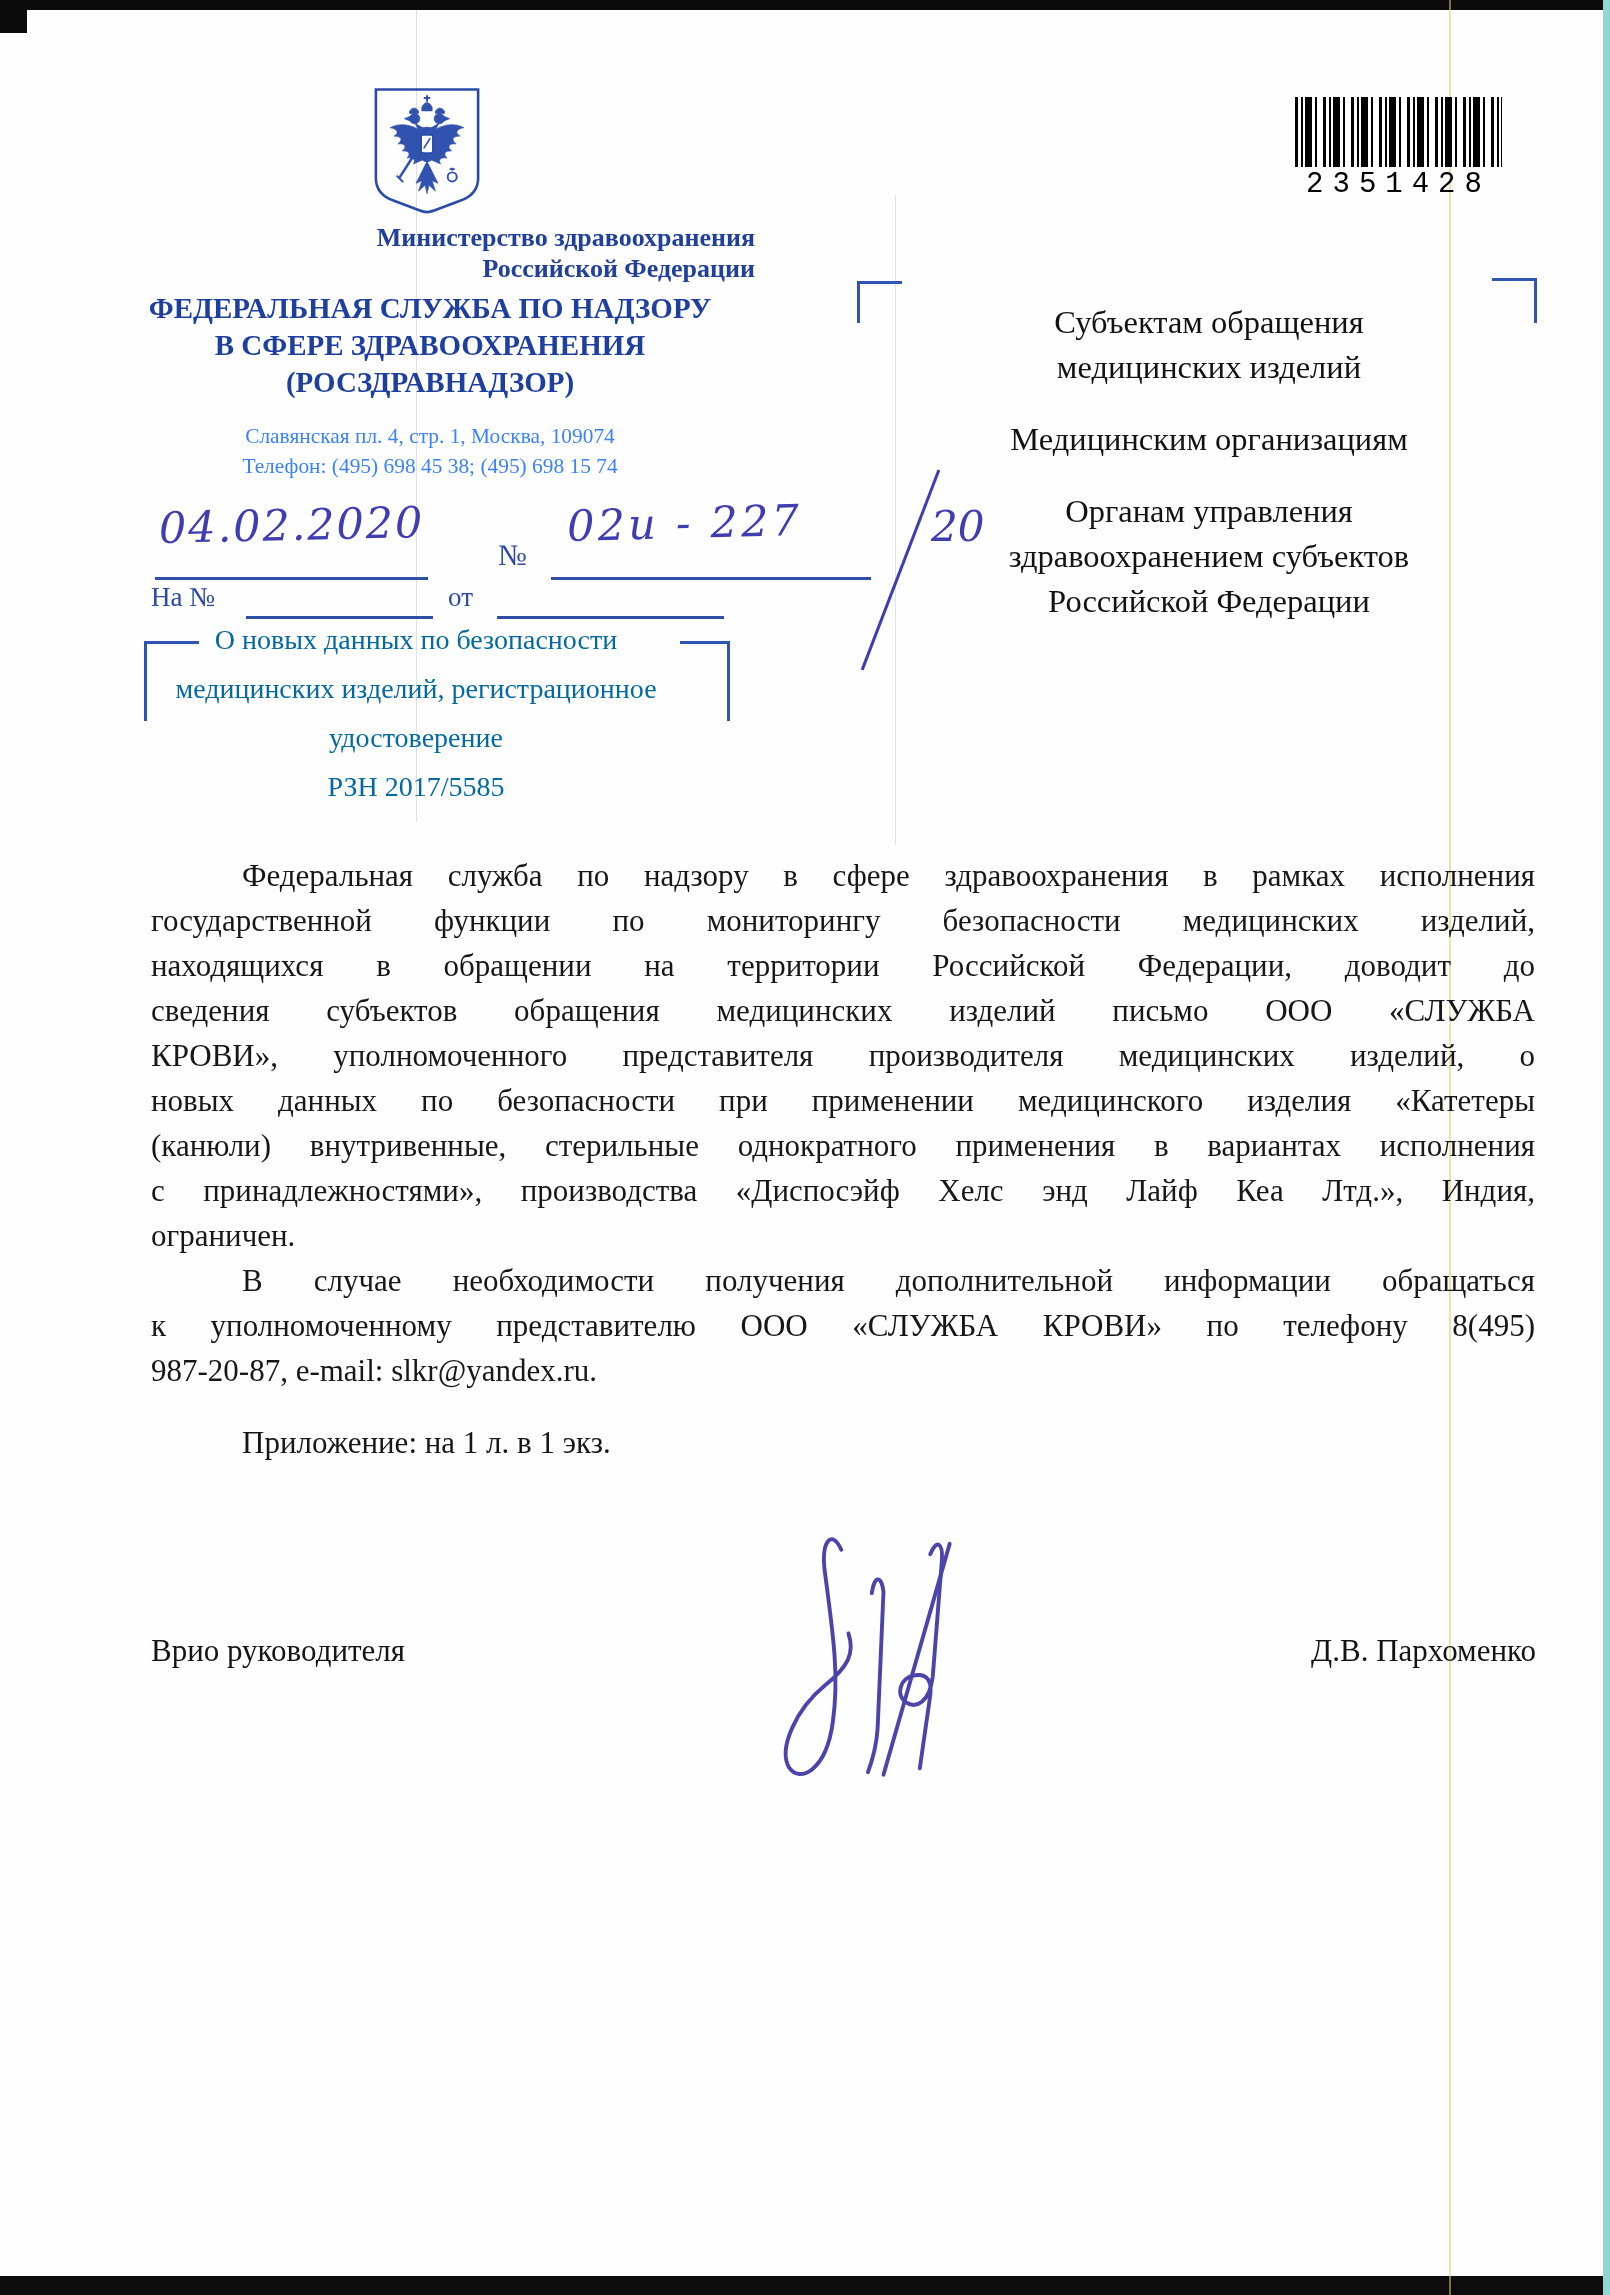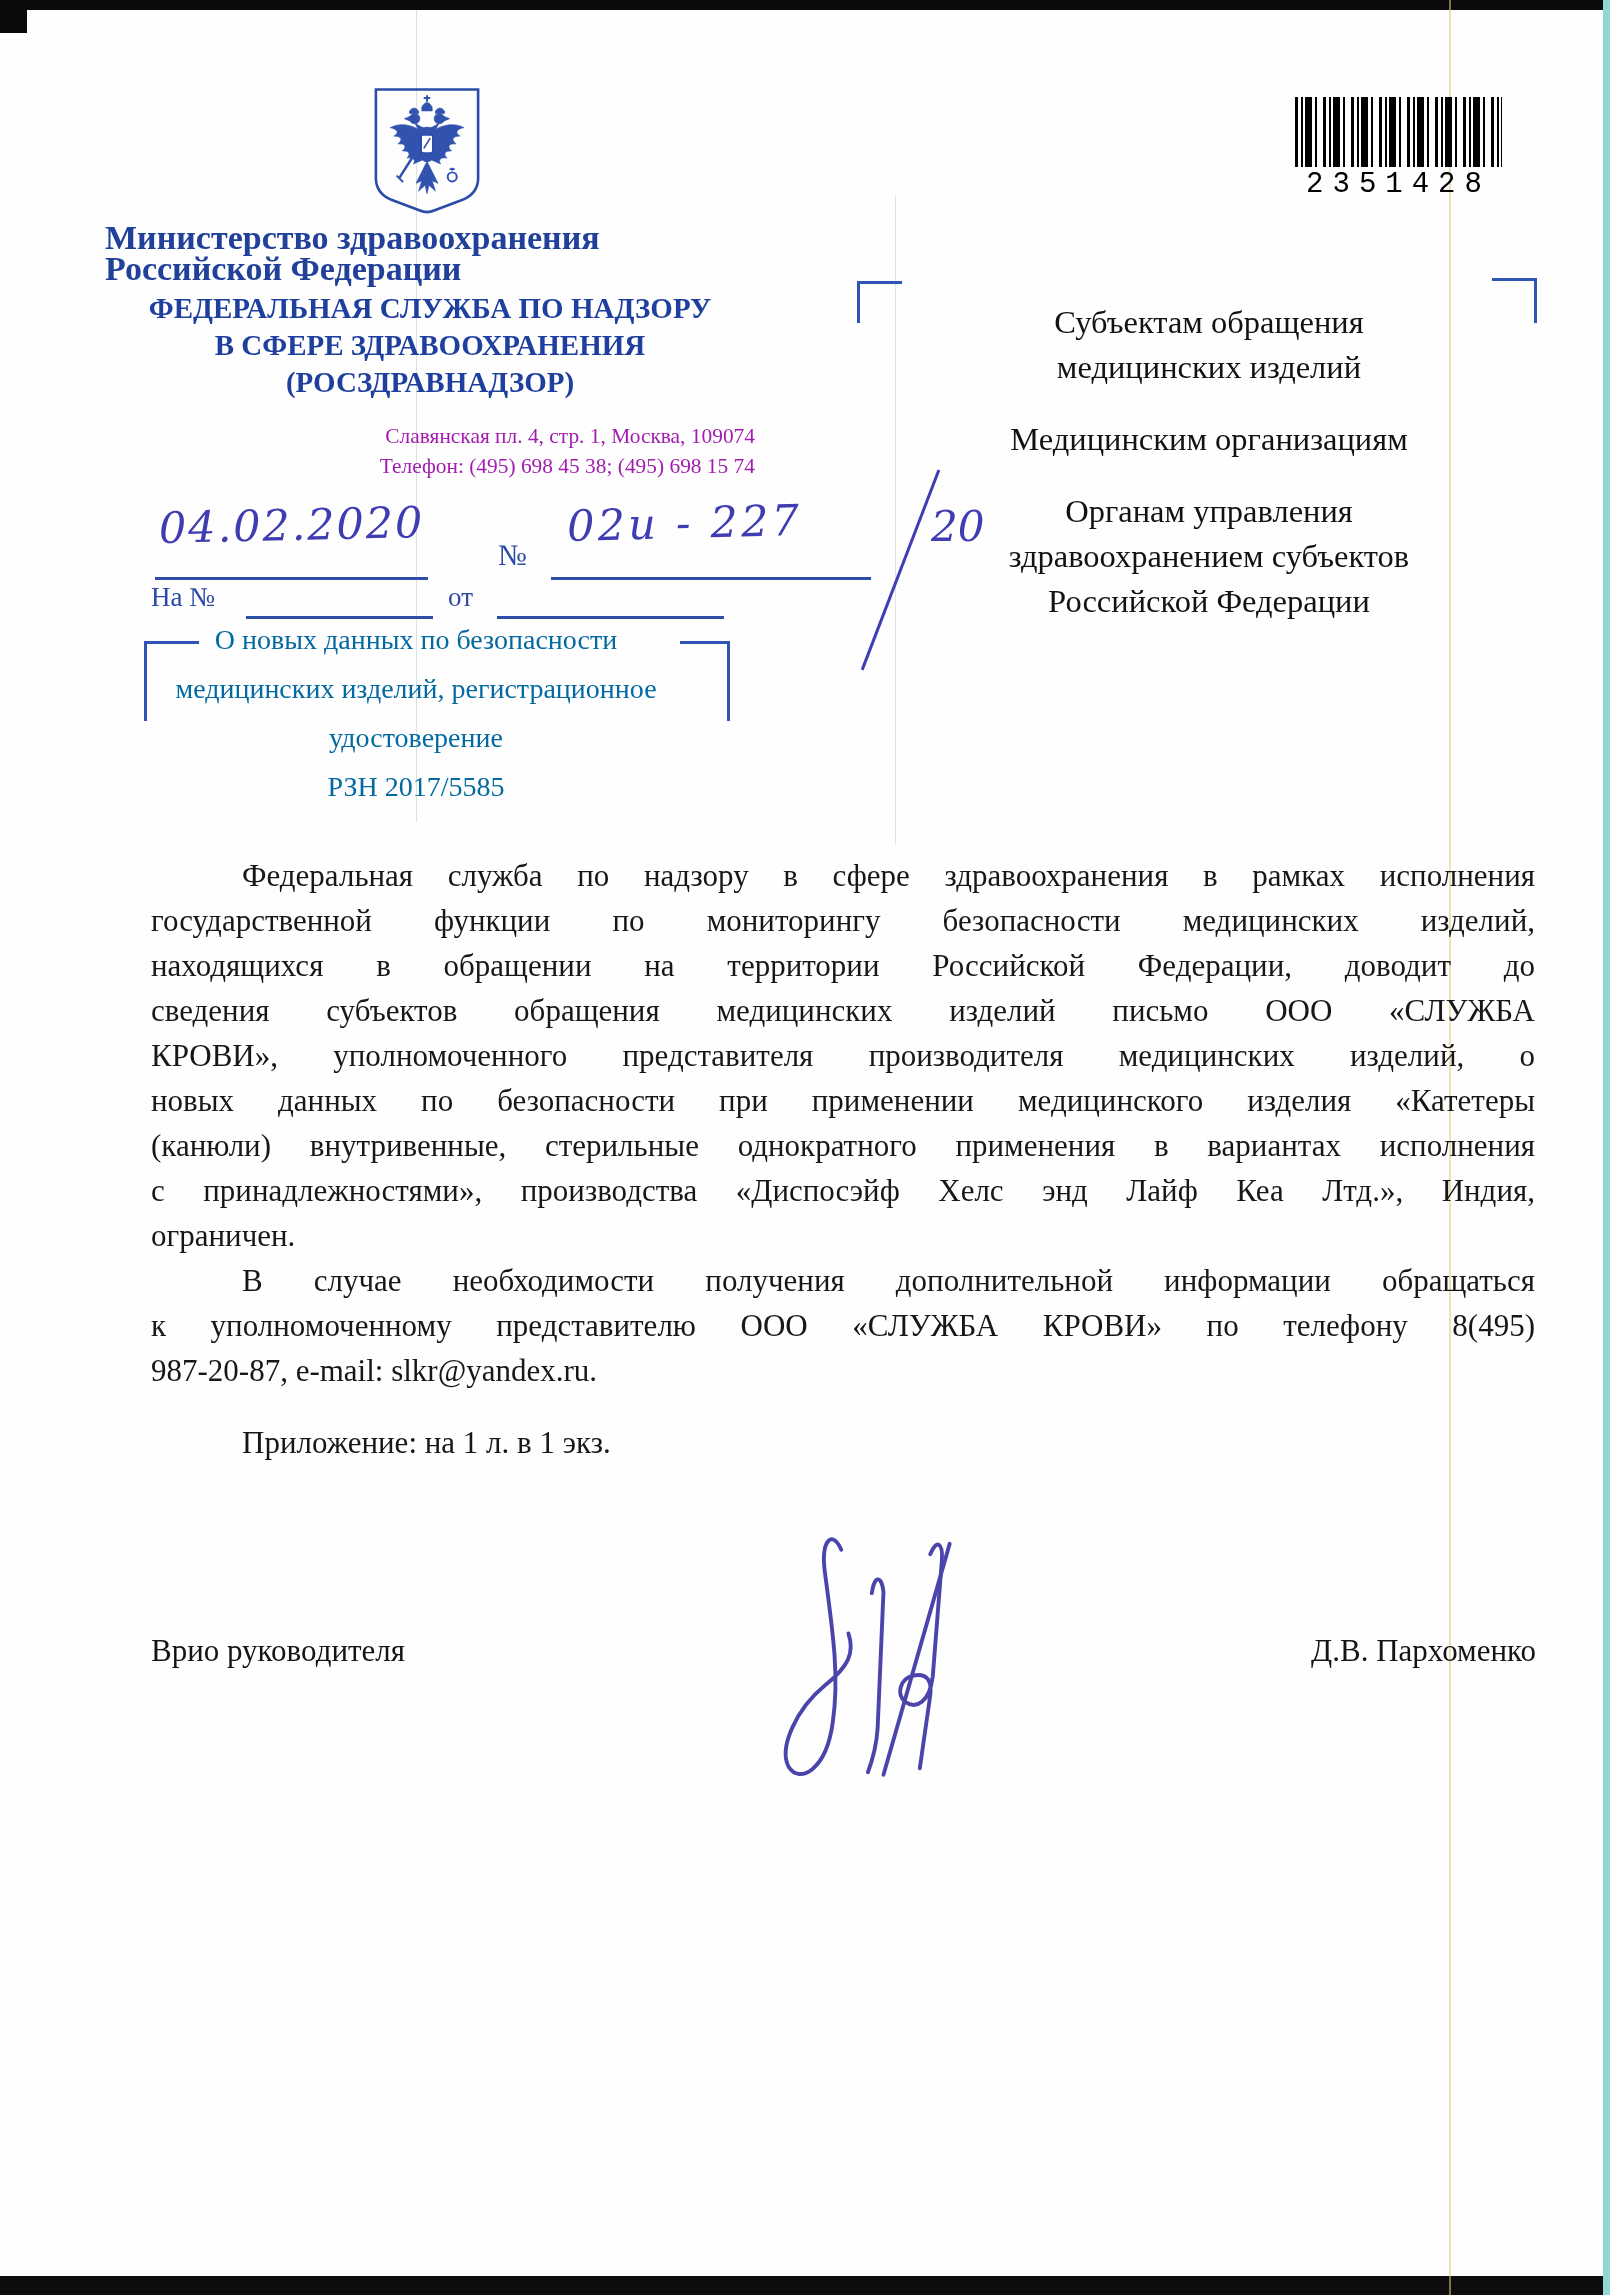--- a/index.html
+++ b/index.html
@@ -9,26 +9,26 @@
   .edge-top{position:absolute;left:0;top:0;width:1610px;height:10.4px;background:#0b0b0b;}
   .edge-top-blob{position:absolute;left:0;top:0;width:27px;height:32.5px;background:#0b0b0b;}
   .edge-bottom{position:absolute;left:0;top:2276px;width:1610px;height:19.5px;background:#0d0d0d;}
   .edge-right-cyan{position:absolute;left:1603px;top:0;width:7.8px;height:2295px;background:#8fd6d4;}
   .line-yellow{position:absolute;left:1449px;top:0;width:1.9px;height:2295px;background:rgba(232,196,116,0.55);}
   .scanline1{position:absolute;left:416px;top:10.4px;width:1.3px;height:812px;background:rgba(80,90,110,0.18);}
   .scanline2{position:absolute;left:895px;top:195px;width:1.3px;height:650px;background:rgba(60,70,90,0.15);}
 
   
   .emblem{position:absolute;left:372px;top:86px;}
-  .ministry{position:absolute;left:105px;top:222px;width:650px;text-align:left;
-            color:#20409a;font-weight:bold;font-size:34px;line-height:31px;}
+  .ministry{position:absolute;left:105px;top:222px;width:650px;text-align:right;
+            color:#20409a;font-weight:bold;font-size:26px;line-height:31px;}
   .service{position:absolute;left:105px;top:290px;width:650px;text-align:center;
            color:#1e3f9e;font-weight:bold;font-size:29px;line-height:37px;}
-  .addr{position:absolute;left:105px;top:421px;width:650px;text-align:right;
-        color:#a21caf;font-size:21.4px;line-height:30px;}
+  .addr{position:absolute;left:105px;top:421px;width:650px;text-align:center;
+        color:#3b82f6;font-size:21.4px;line-height:30px;}
 
   
   .hand{font-family:"DejaVu Serif",serif;font-style:italic;color:#403db2;}
   .hw-date{position:absolute;left:159px;top:500px;font-size:43px;letter-spacing:1.9px;transform:rotate(-1.3deg);}
   .no-sign{position:absolute;left:498px;top:538px;color:#2a4aa5;font-size:30px;}
   .hw-num{position:absolute;left:567px;top:498px;font-size:43px;letter-spacing:3.2px;transform:rotate(-1.5deg);}
   .hw-slash{position:absolute;left:899px;top:463px;width:3.2px;height:214px;background:#403db2;transform:rotate(21deg);}
   .hw-suffix{position:absolute;left:931px;top:502px;font-size:42px;}
   .u-date{position:absolute;left:155px;top:577px;width:273px;height:3.2px;background:#2e4fa6;}
   .u-num{position:absolute;left:551px;top:577px;width:320px;height:3.2px;background:#2e4fa6;}

